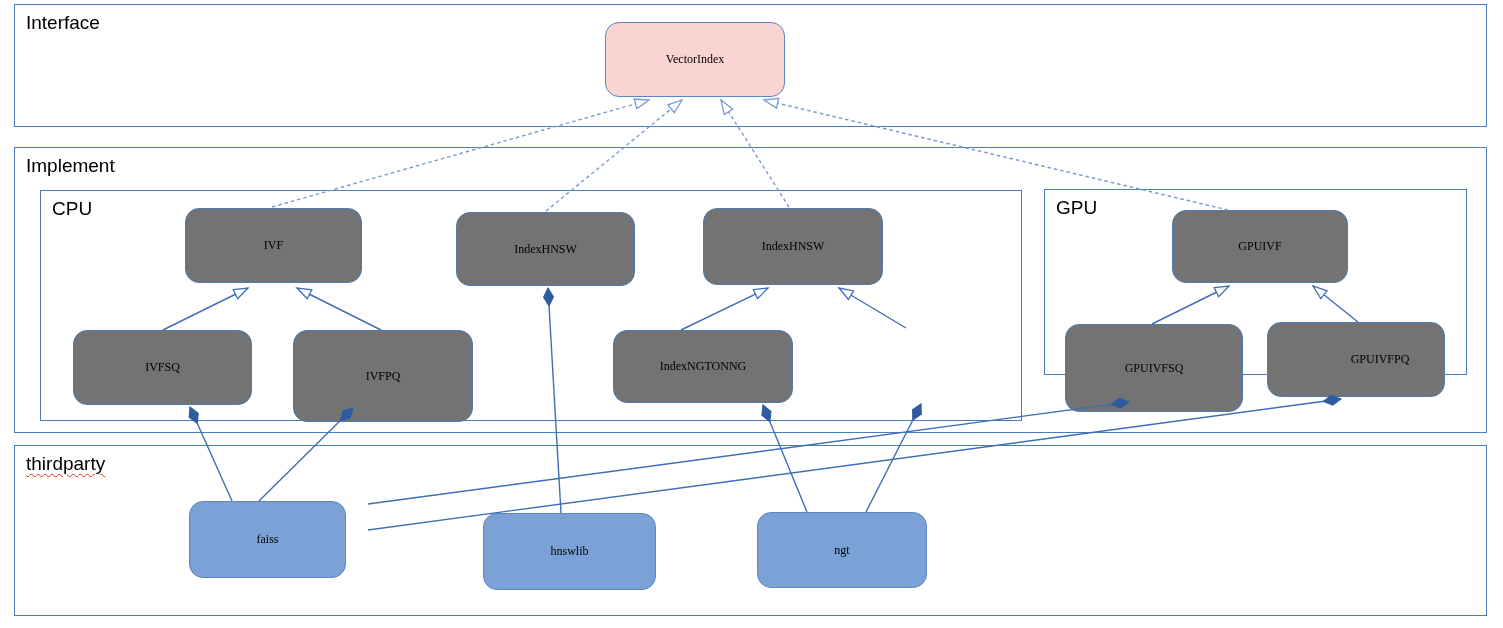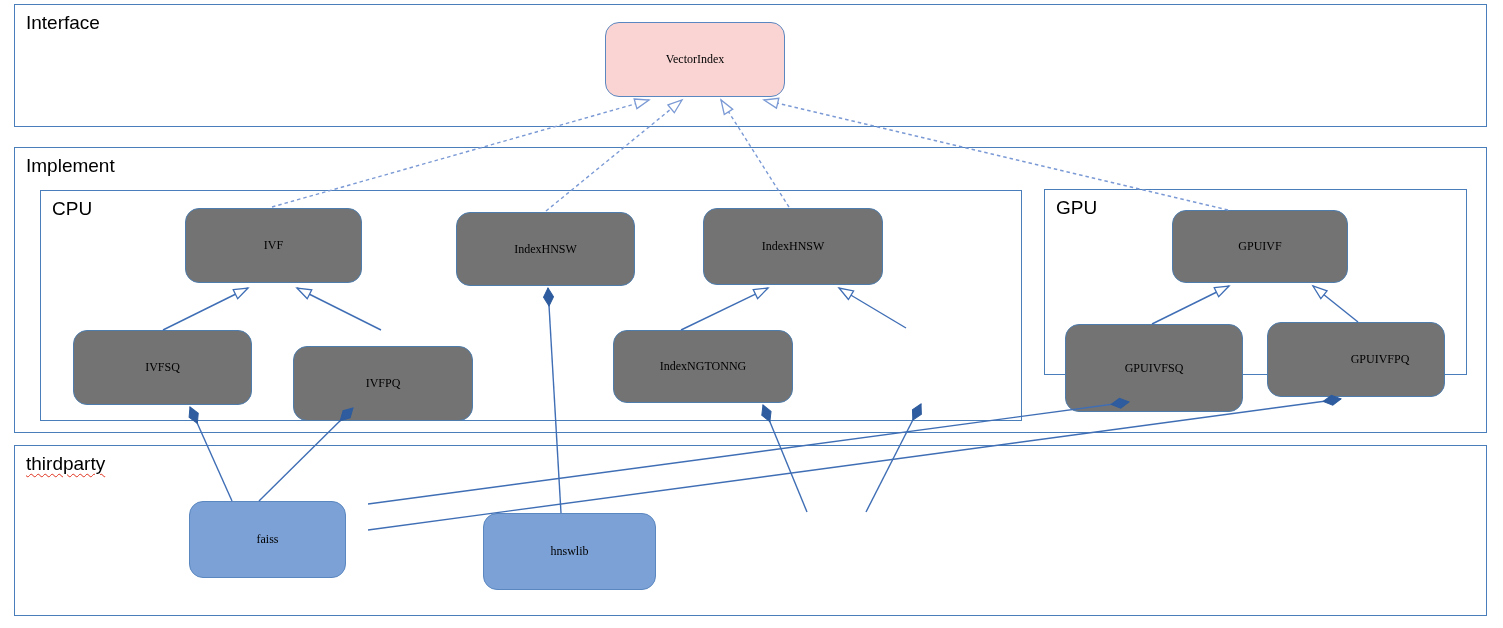--- a/index.html
+++ b/index.html
@@ -100,21 +100,21 @@
   </div>
 
   <div class="node green" style="left:1172px; top:210px; width:176px; height:73px;">
     <span>GPUIVF</span>
   </div>
 
   <div class="node green" style="left:73px; top:330px; width:179px; height:75px;align-items:center;">
     <span>IVFSQ</span>
   </div>
 
-  <div class="node green" style="left:293px; top:346px; width:180px; height:75px;text-align:right;">
+  <div class="node green" style="left:293px; top:330px; width:180px; height:92px;text-align:right;">
     <span>IVFPQ</span>
   </div>
 
   <div class="node green" style="left:613px; top:330px; width:180px; height:73px;align-items:center;">
     <span>IndexNGTONNG</span>
   </div>
 
 
   <div class="node green" style="left:1065px; top:324px; width:178px; height:88px;">
     <span>GPUIVFSQ</span>
@@ -125,20 +125,23 @@
   </div>
 
   <div class="node blue" style="left:189px; top:501px; width:157px; height:77px;">
     <span>faiss</span>
   </div>
 
   <div class="node blue" style="left:483px; top:513px; width:173px; height:77px;">
     <span>hnswlib</span>
   </div>
 
+  <div class="node blue" style="left:757px; top:512px; width:170px; height:76px;">
+    <span>ngt</span>
+  </div>
 
   <svg class="edges" viewBox="0 0 1503 628">
     <defs>
       <marker id="tri-solid" markerUnits="userSpaceOnUse" markerWidth="18" markerHeight="14" refX="15.5" refY="6.5" orient="auto">
         <path d="M1.5,1.5 L15.5,6.5 L1.5,11.5 Z" fill="#ffffff" stroke="#3f6eb5" stroke-width="1.3"></path>
       </marker>
       <marker id="tri-dashed" markerUnits="userSpaceOnUse" markerWidth="18" markerHeight="14" refX="15.5" refY="6.5" orient="auto">
         <path d="M1.5,1.5 L15.5,6.5 L1.5,11.5 Z" fill="#ffffff" stroke="#7b9ad5" stroke-width="1.3"></path>
       </marker>
       <marker id="diamond" markerUnits="userSpaceOnUse" markerWidth="22" markerHeight="13" refX="20" refY="6.5" orient="auto">

